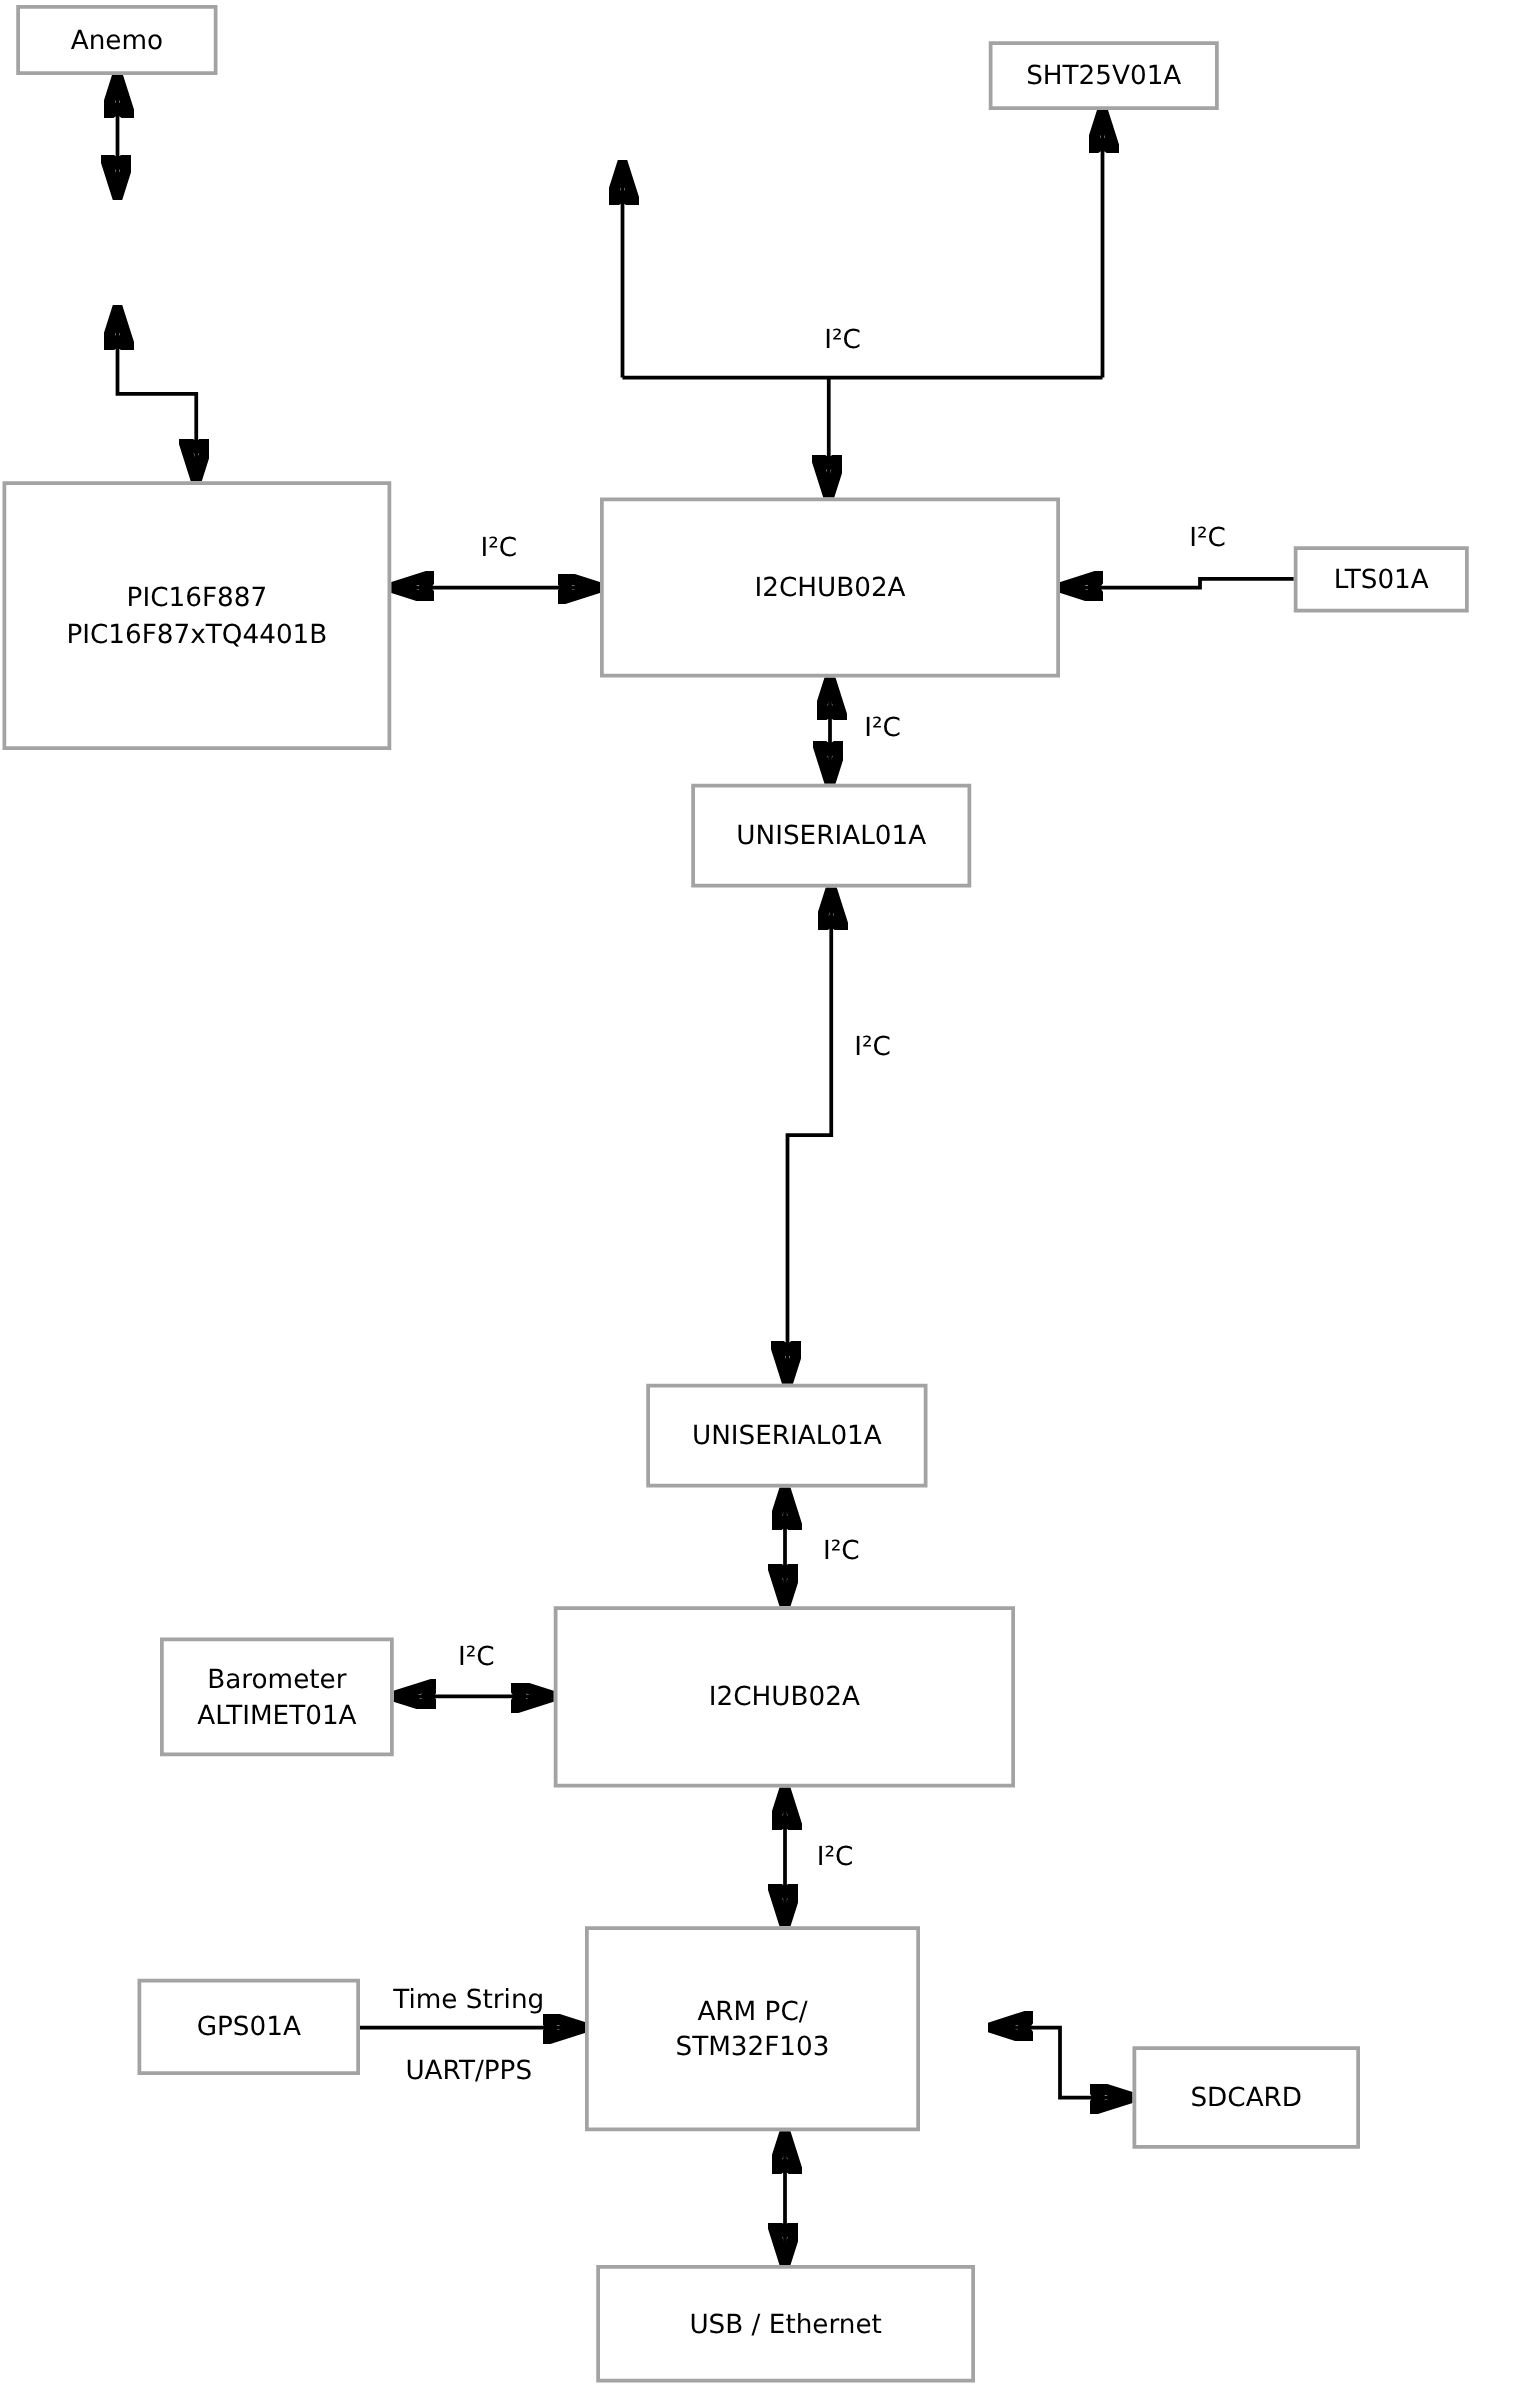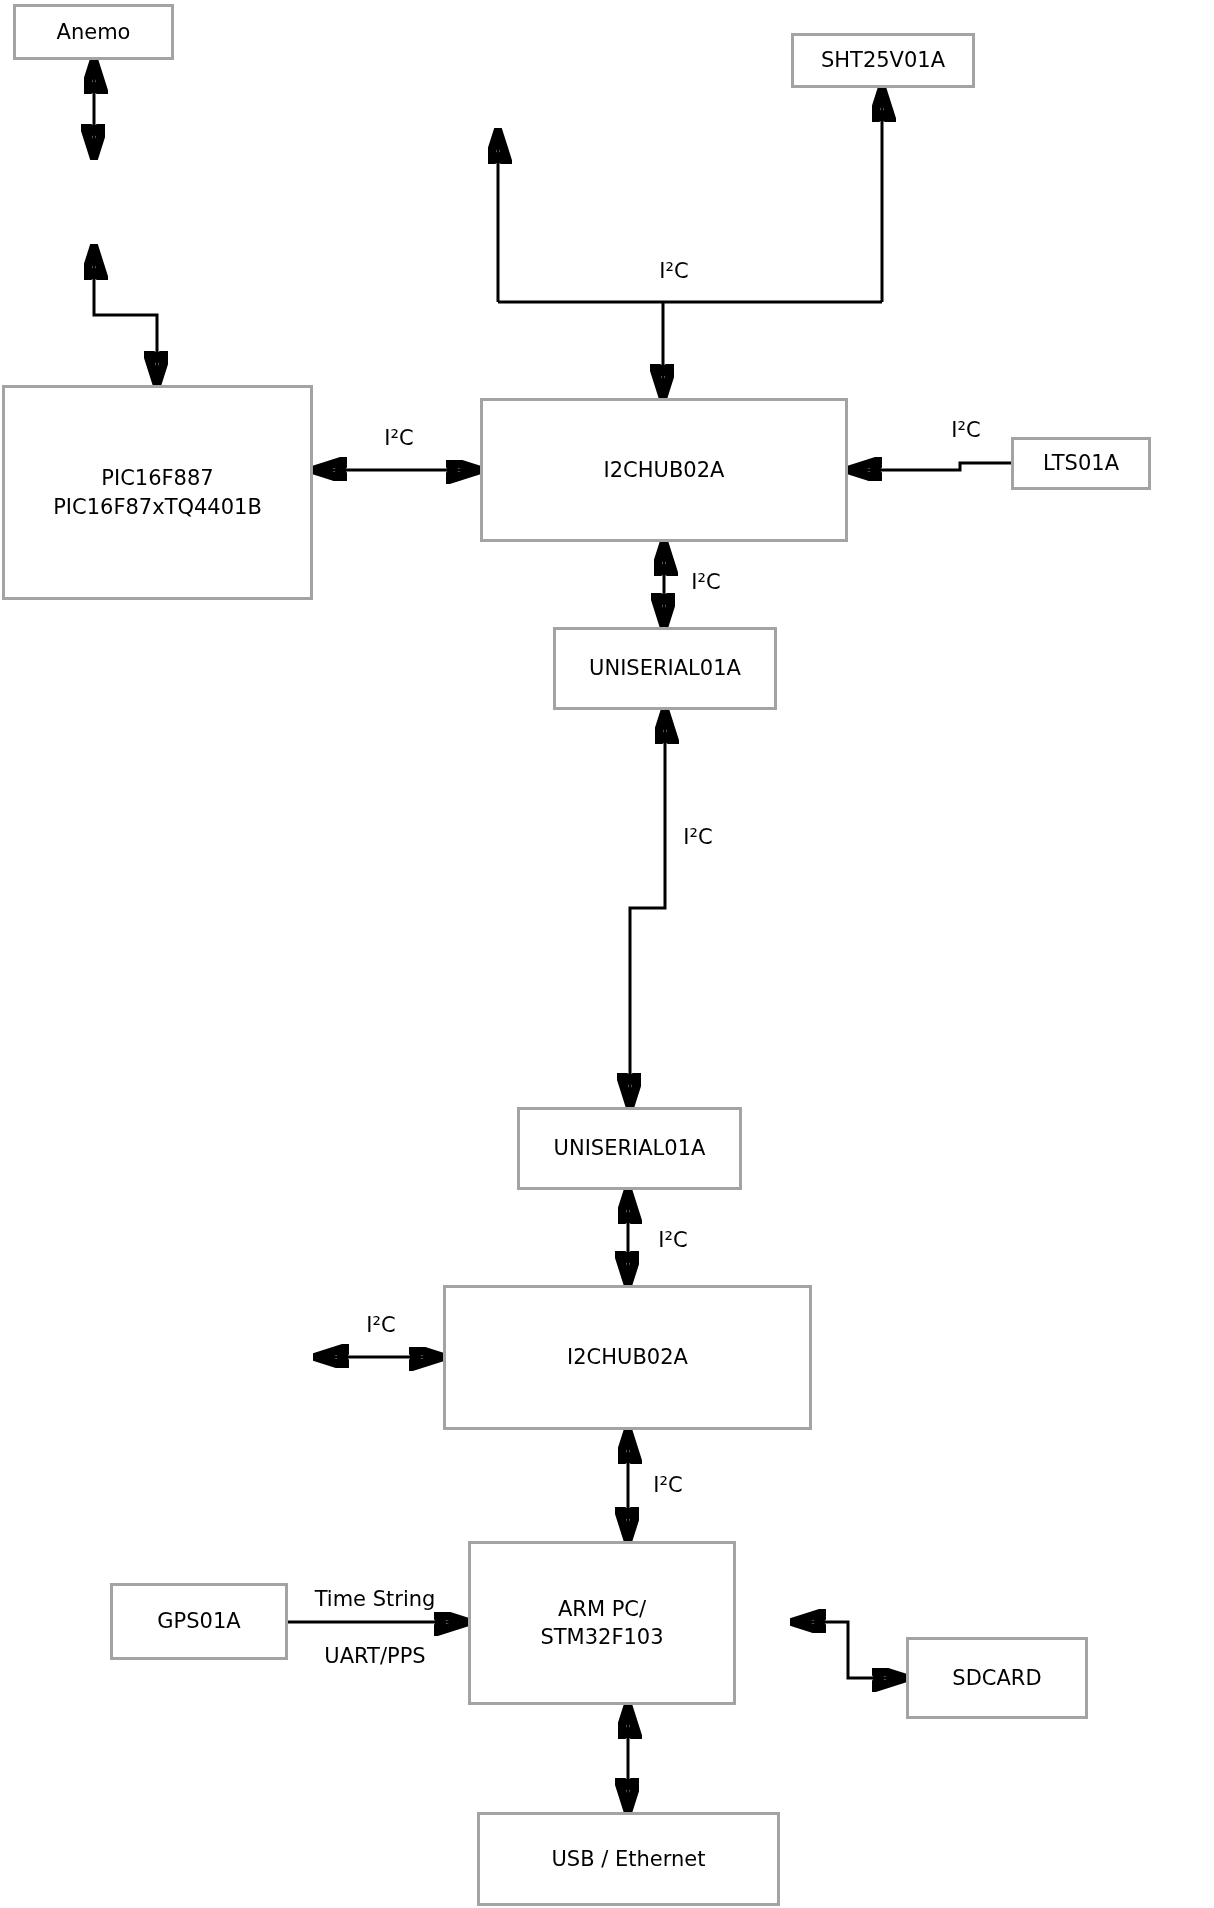--- a/index.html
+++ b/index.html
@@ -96,36 +96,40 @@
 
 
   <div class="node" style="left:791px; top:33px; width:184px; height:55px;">
     <span>SHT25V01A</span>
   </div>
 
   <div class="node" style="left:480px; top:398px; width:368px; height:144px;">
     <span>I2CHUB02A</span>
   </div>
 
-  <div class="node" style="left:1011px; top:437px; width:140px; height:53px;">
+  <div class="node" style="left:1035px; top:437px; width:140px; height:53px;">
     <span>LTS01A</span>
   </div>
 
   <div class="node" style="left:553px; top:627px; width:224px; height:83px;">
     <span>UNISERIAL01A</span>
   </div>
 
   <div class="node" style="left:517px; top:1107px; width:225px; height:83px;">
     <span>UNISERIAL01A</span>
   </div>
 
   <div class="node" style="left:443px; top:1285px; width:369px; height:145px;">
     <span>I2CHUB02A</span>
   </div>
 
+  <div class="node" style="left:128px; top:1310px; width:187px; height:95px;">
+    <span>Barometer</span>
+    <span>ALTIMET01A</span>
+  </div>
 
   <div class="node" style="left:110px; top:1583px; width:178px; height:77px;">
     <span>GPS01A</span>
   </div>
 
   <div class="node" style="left:468px; top:1541px; width:268px; height:164px;">
     <span>ARM PC/</span>
     <span>STM32F103</span>
   </div>
 

